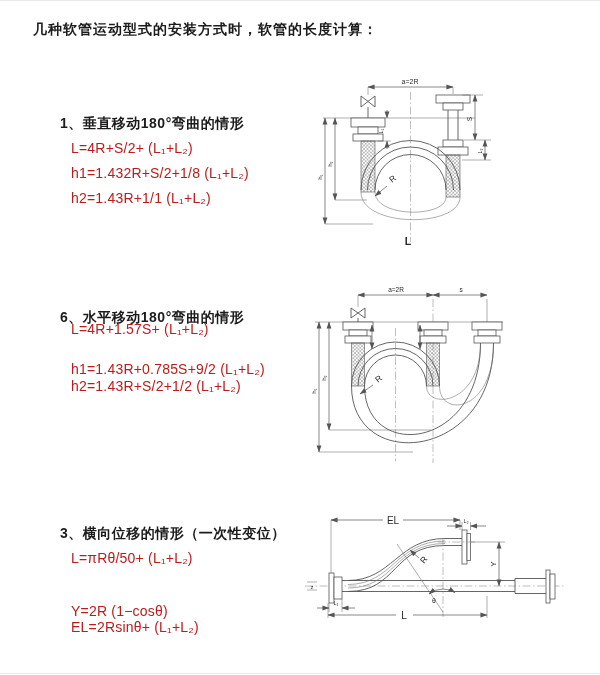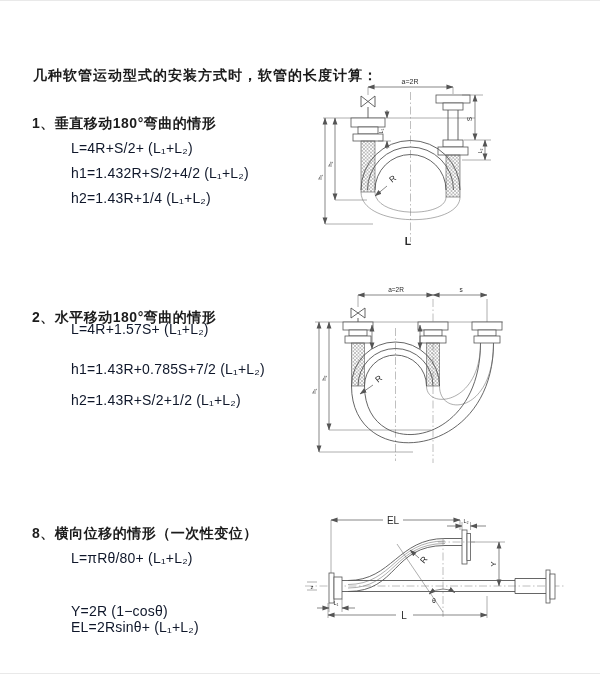--- a/index.html
+++ b/index.html
@@ -1,51 +1,51 @@
 <!DOCTYPE html>
 <html><head>
 <meta charset="utf-8">
 <style>
   html,body{margin:0;padding:0;}
   body{
     width:600px;height:675px;position:relative;background:#fff;overflow:hidden;
     font-family:"Liberation Sans","DejaVu Sans",sans-serif;color:#1c1c1c;
   }
   .hairline{position:absolute;left:0;width:600px;height:1px;background:#e9e9e9;}
-  .title{position:absolute;left:33px;top:21px;font-size:14px;font-weight:bold;letter-spacing:1px;white-space:nowrap;margin-top:46px;}
-  .sec-head{position:absolute;left:32px;font-size:14px;font-weight:bold;letter-spacing:0.5px;white-space:nowrap;text-align:center;}
-  .formula{position:absolute;left:71px;font-size:14px;font-weight:400;letter-spacing:0.2px;white-space:nowrap;color:#0f172a;}
+  .title{position:absolute;left:33px;top:21px;font-size:14px;font-weight:bold;letter-spacing:1px;white-space:nowrap;}
+  .sec-head{position:absolute;left:60px;font-size:14px;font-weight:bold;letter-spacing:0.5px;white-space:nowrap;text-align:center;}
+  .formula{position:absolute;left:71px;font-size:14px;font-weight:400;letter-spacing:0.2px;white-space:nowrap;color:#b91c1c;}
   svg{position:absolute;overflow:visible;}
   svg text{fill:#2a2a2a;font-family:"Liberation Sans","DejaVu Sans",sans-serif;}
   .ln{stroke:#555;stroke-width:0.9;fill:none;}
   .thin{stroke:#6a6a6a;stroke-width:0.55;fill:none;}
   .cl{stroke:#8a8a8a;stroke-width:0.55;fill:none;stroke-dasharray:8 2.5 1.5 2.5;}
   .dim{stroke:#555;stroke-width:0.7;fill:none;}
   .flg{stroke:#555;stroke-width:0.8;fill:#fff;}
 </style>
 </head>
 <body>
 
 <div class="hairline" style="top:0"></div>
 <div class="hairline" style="top:673px"></div>
 
 <div class="title">几种软管运动型式的安装方式时，软管的长度计算：</div>
 
 <div class="sec-head" style="top:115px">1、垂直移动180°弯曲的情形</div>
 <div class="formula" style="top:140px">L=4R+S/2+ (L₁+L₂)</div>
-<div class="formula" style="top:165px">h1=1.432R+S/2+4/2 (L₁+L₂)</div>
-<div class="formula" style="top:190px">h2=1.43R+1/4 (L₁+L₂)</div>
-
-<div class="sec-head" style="top:309px">2、水平移动180°弯曲的情形</div>
+<div class="formula" style="top:165px">h1=1.432R+S/2+1/8 (L₁+L₂)</div>
+<div class="formula" style="top:190px">h2=1.43R+1/1 (L₁+L₂)</div>
+
+<div class="sec-head" style="top:309px">6、水平移动180°弯曲的情形</div>
 <div class="formula" style="top:321px">L=4R+1.57S+ (L₁+L₂)</div>
-<div class="formula" style="top:361px">h1=1.43R+0.785S+7/2 (L₁+L₂)</div>
-<div class="formula" style="top:392px">h2=1.43R+S/2+1/2 (L₁+L₂)</div>
-
-<div class="sec-head" style="top:525px">8、横向位移的情形（一次性变位）</div>
-<div class="formula" style="top:550px">L=πRθ/80+ (L₁+L₂)</div>
+<div class="formula" style="top:361px">h1=1.43R+0.785S+9/2 (L₁+L₂)</div>
+<div class="formula" style="top:378px">h2=1.43R+S/2+1/2 (L₁+L₂)</div>
+
+<div class="sec-head" style="top:525px">3、横向位移的情形（一次性变位）</div>
+<div class="formula" style="top:550px">L=πRθ/50+ (L₁+L₂)</div>
 <div class="formula" style="top:603px">Y=2R (1−cosθ)</div>
 <div class="formula" style="top:619px">EL=2Rsinθ+ (L₁+L₂)</div>
 
 <svg style="left:315px;top:72px" width="280" height="195" viewBox="0 0 280 195">
   <defs>
     <marker id="arr1" viewBox="0 0 8 8" refX="7.5" refY="4" markerWidth="7" markerHeight="7" orient="auto-start-reverse" markerUnits="userSpaceOnUse">
       <path d="M0,1.2 L8,4 L0,6.8 z" fill="#555"></path>
     </marker>
     <pattern id="xh1" width="3.5" height="3.5" patternUnits="userSpaceOnUse">
       <path d="M0,3.5 L3.5,0 M0,0 L3.5,3.5" stroke="#777" stroke-width="0.45"></path>

